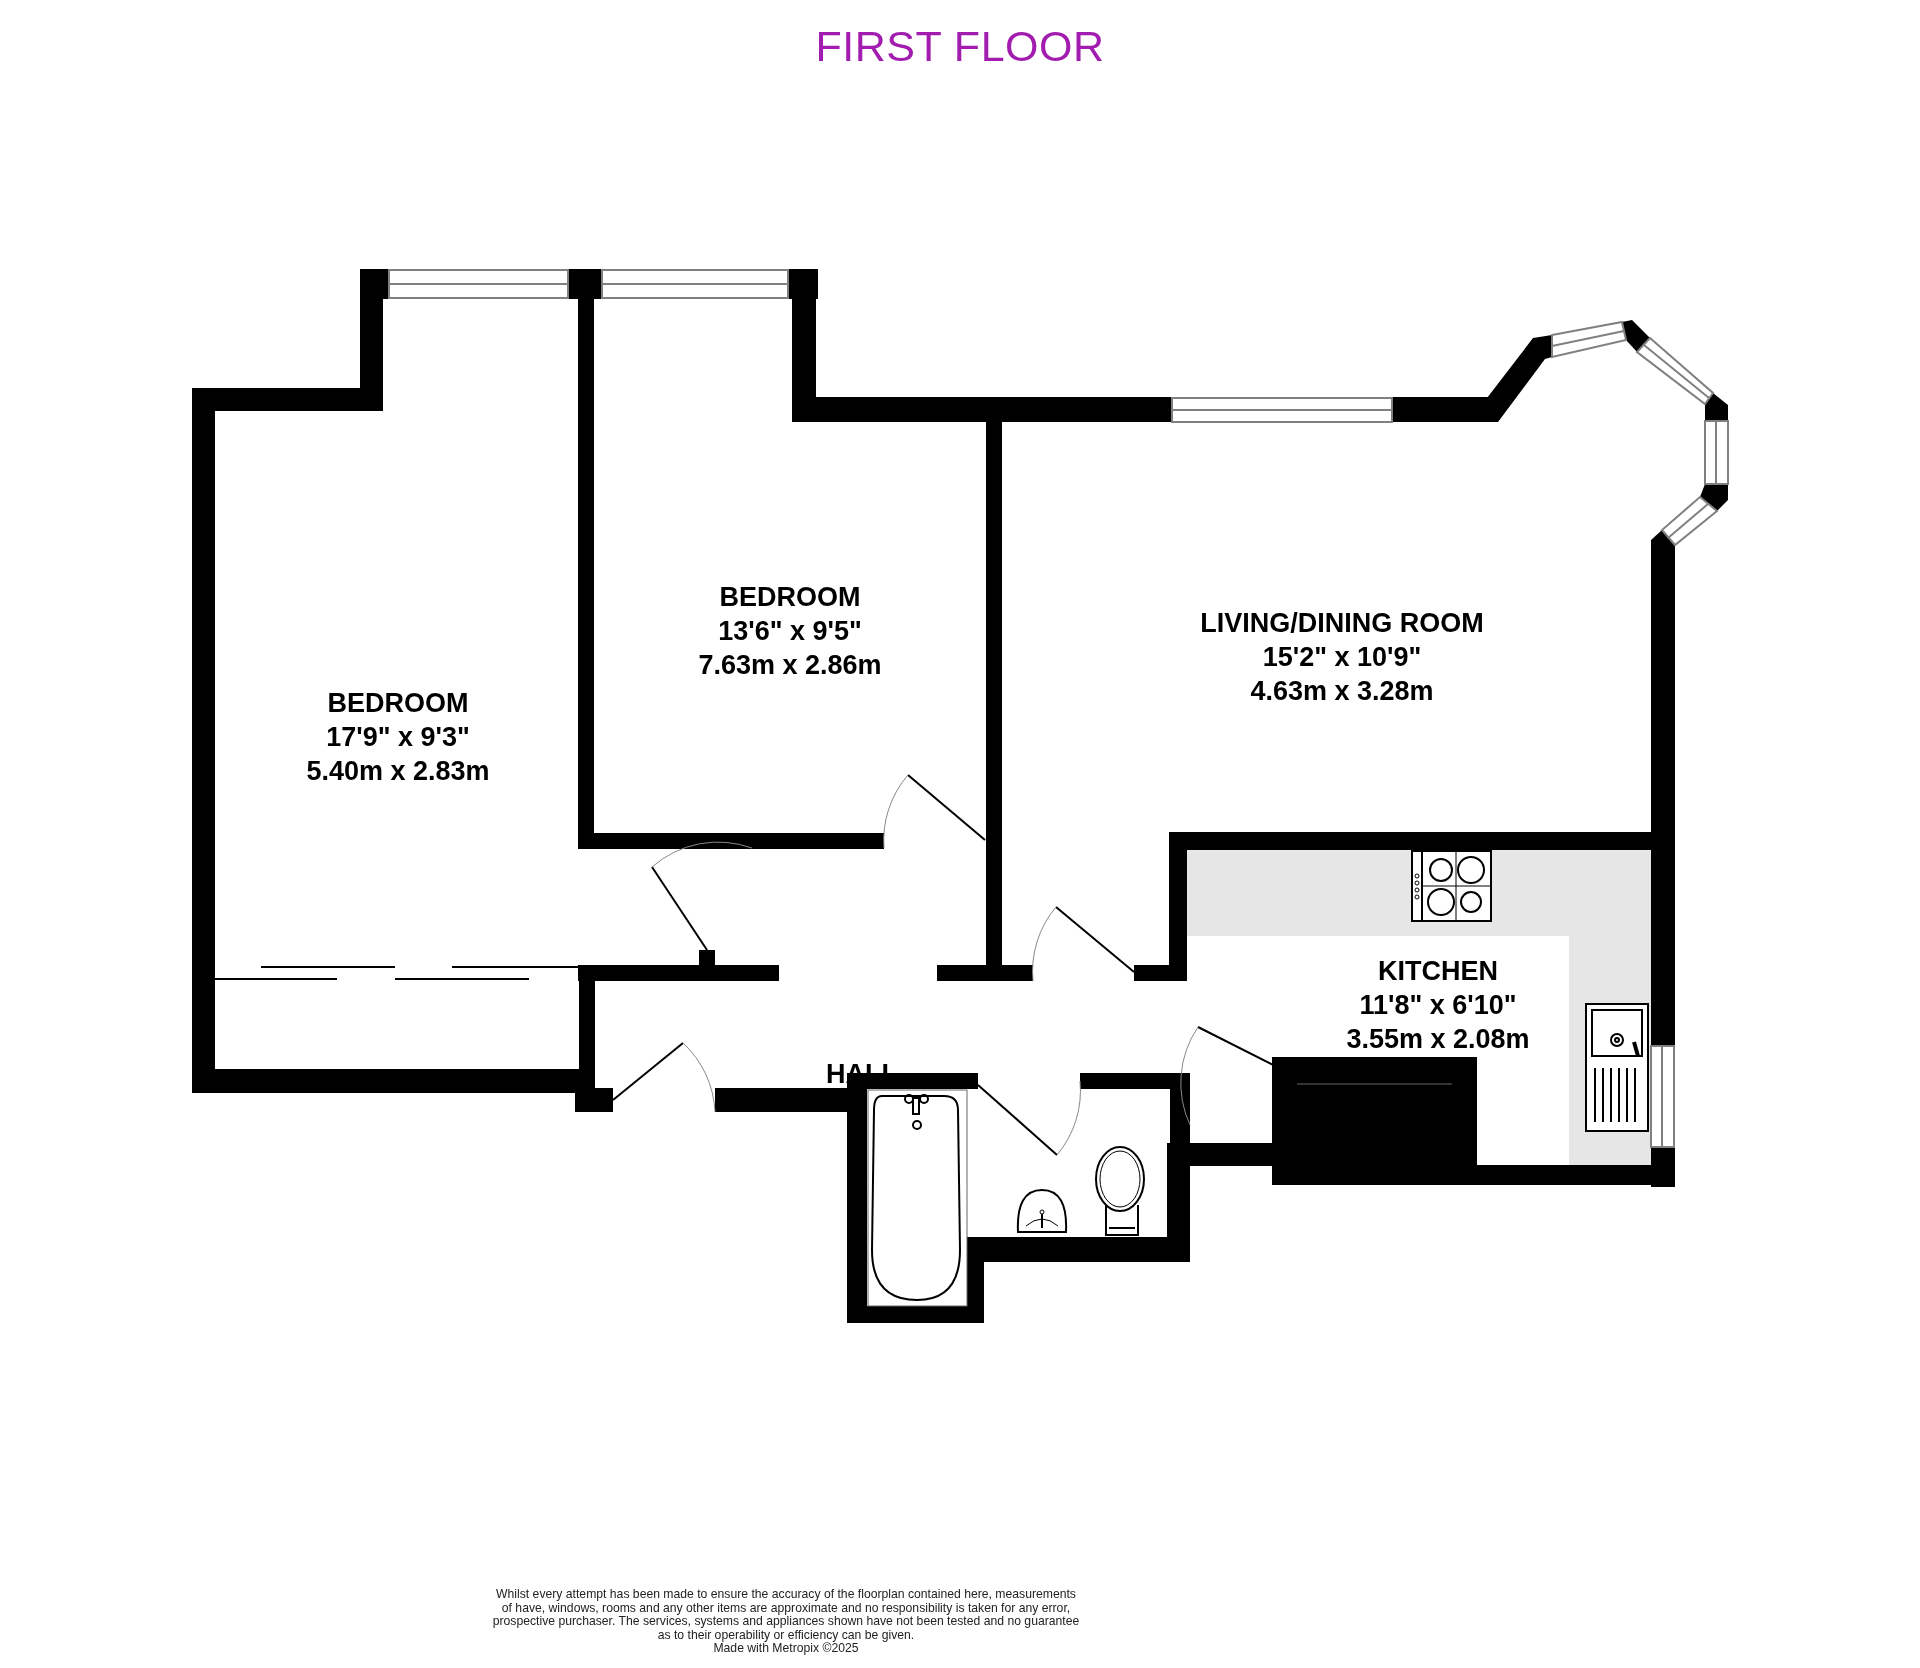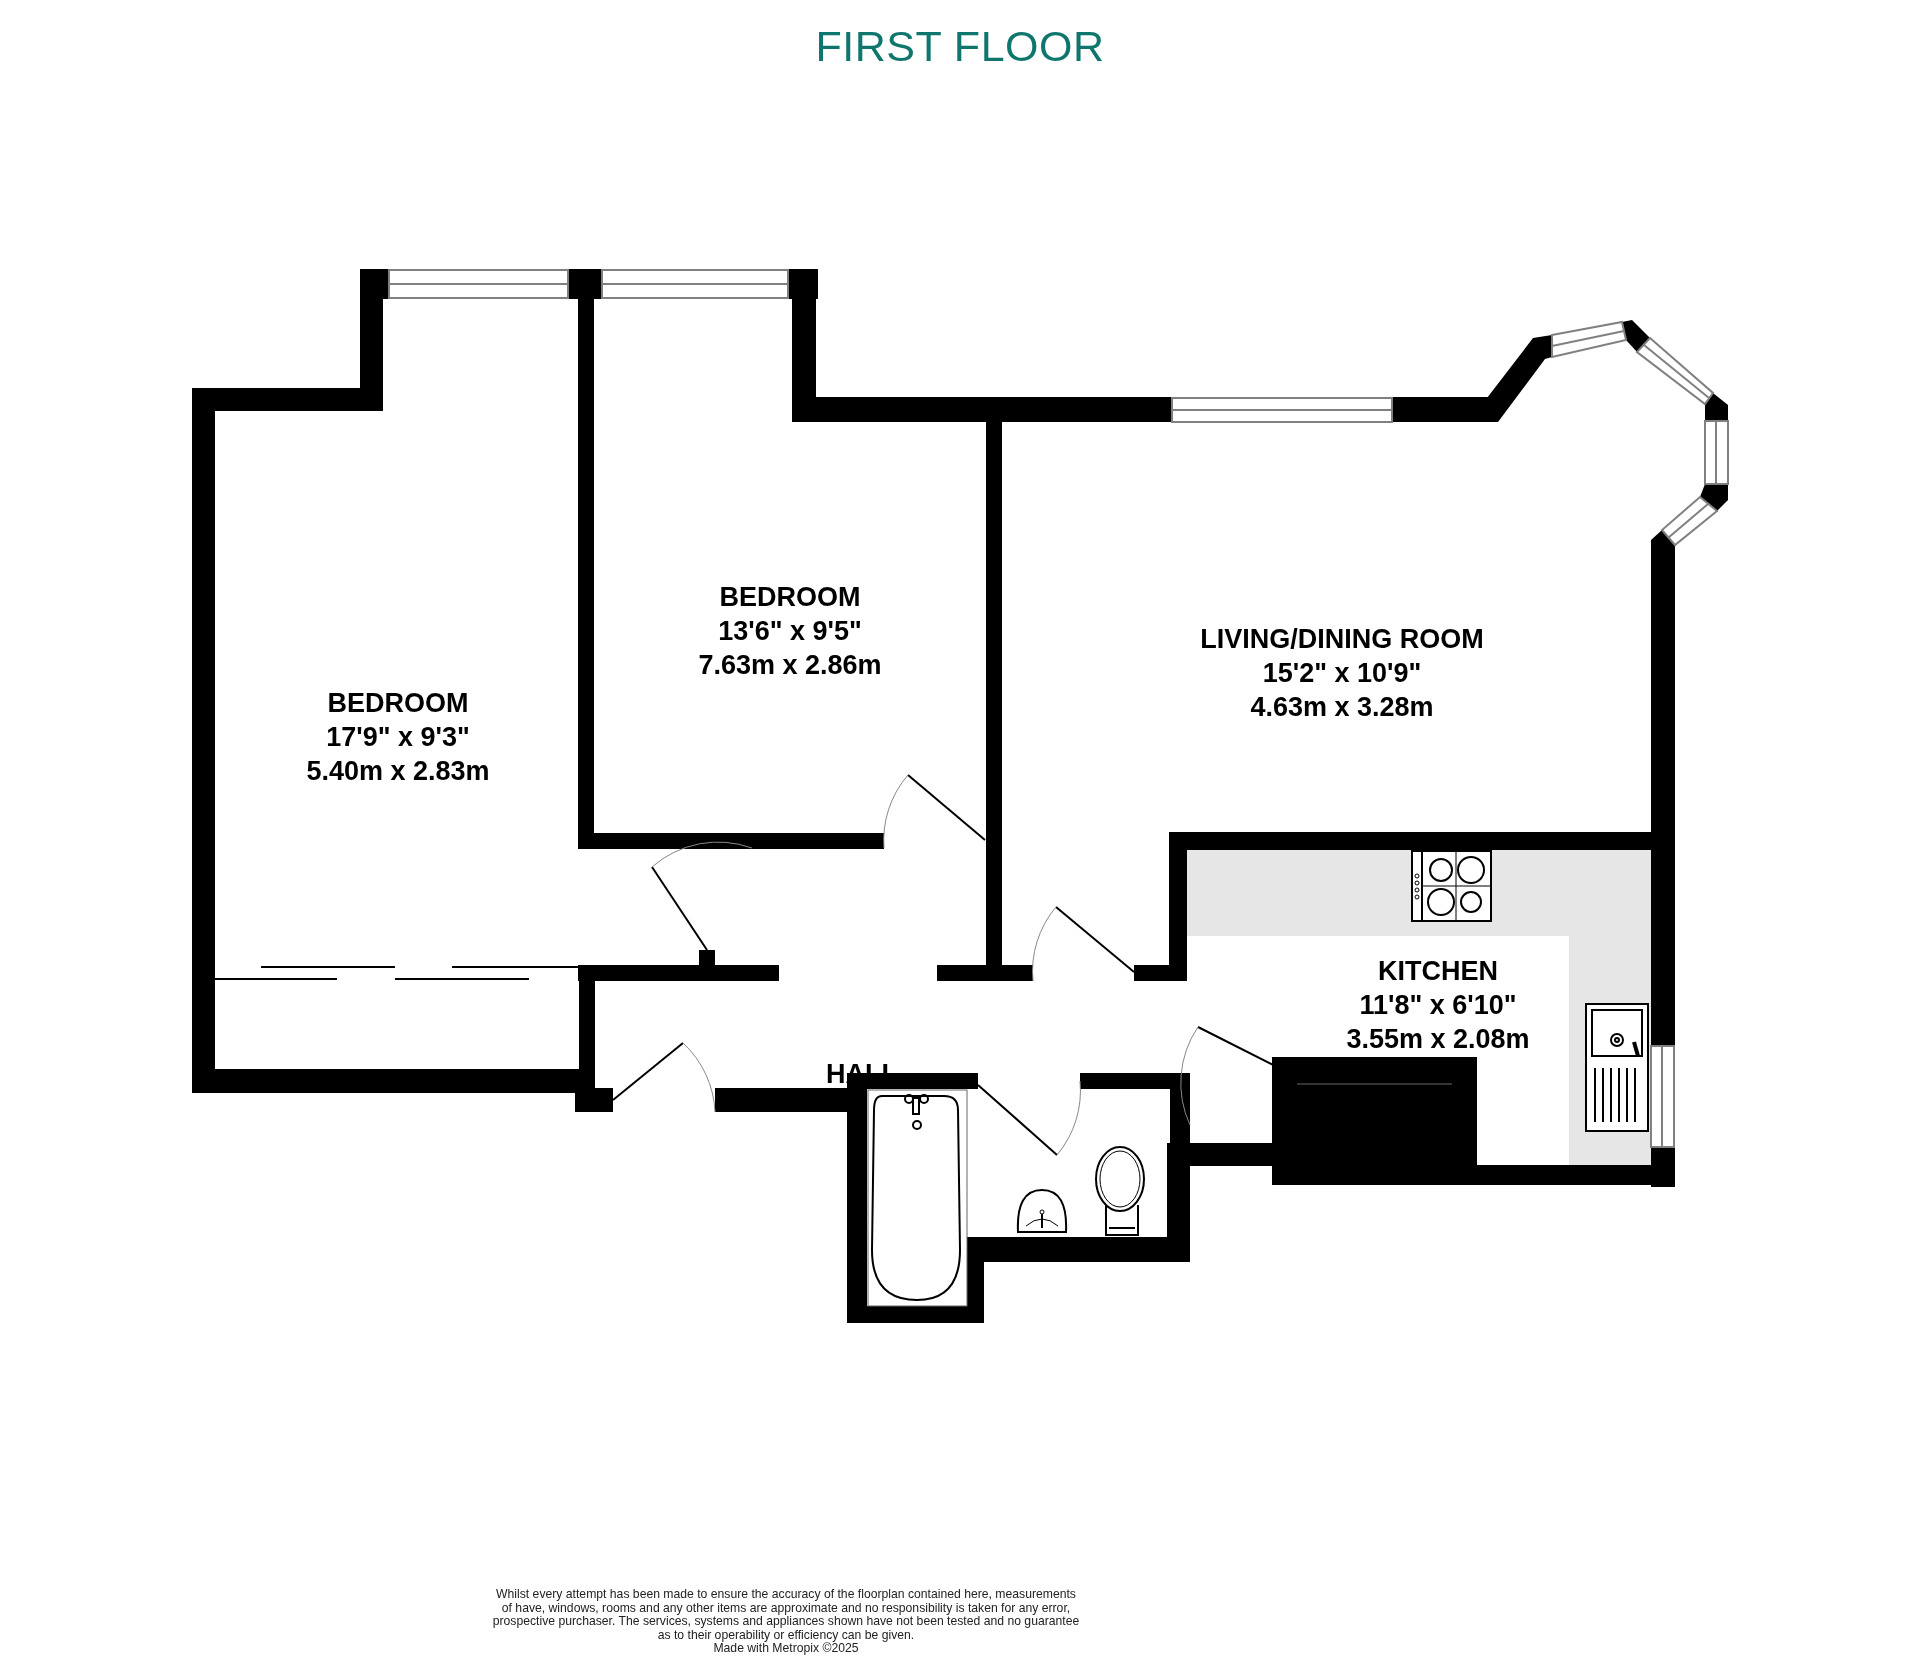--- a/index.html
+++ b/index.html
@@ -1,19 +1,19 @@
 <!DOCTYPE html>
 <html><head>
 <meta charset="utf-8">
 <style>
   html, body { margin: 0; padding: 0; background: #ffffff; }
   body { width: 1920px; height: 1668px; position: relative; overflow: hidden; font-family: "Liberation Sans", sans-serif; }
   .title {
     position: absolute; left: 0; width: 1920px; top: 22px;
-    text-align: center; font-size: 43px; color: #0f766e; letter-spacing: 0.5px;
+    text-align: center; font-size: 43px; color: #a21caf; letter-spacing: 0.5px;
     font-family: "Liberation Sans", sans-serif;
   }
   svg.plan { position: absolute; left: 0; top: 0; }
   .room-label {
     position: absolute; text-align: center; font-weight: bold; color: #000;
     font-size: 27px; line-height: 34px; transform: translateX(-50%);
     font-family: "Liberation Sans", sans-serif; white-space: nowrap;
   }
   .room-label .line { display: block; }
   .disclaimer {
@@ -215,21 +215,21 @@
   <span class="line">17'9"  x 9'3"</span>
   <span class="line">5.40m  x 2.83m</span>
 </div>
 
 <div class="room-label" style="left:790px; top:580px;">
   <span class="line">BEDROOM</span>
   <span class="line">13'6"  x 9'5"</span>
   <span class="line">7.63m  x 2.86m</span>
 </div>
 
-<div class="room-label" style="left:1342px; top:622px;">
+<div class="room-label" style="left:1342px; top:606px;">
   <span class="line">LIVING/DINING ROOM</span>
   <span class="line">15'2"  x 10'9"</span>
   <span class="line">4.63m  x 3.28m</span>
 </div>
 
 <div class="room-label" style="left:1406px; top:954px;margin-left:32px;">
   <span class="line">KITCHEN</span>
   <span class="line">11'8"  x 6'10"</span>
   <span class="line">3.55m  x 2.08m</span>
 </div>

